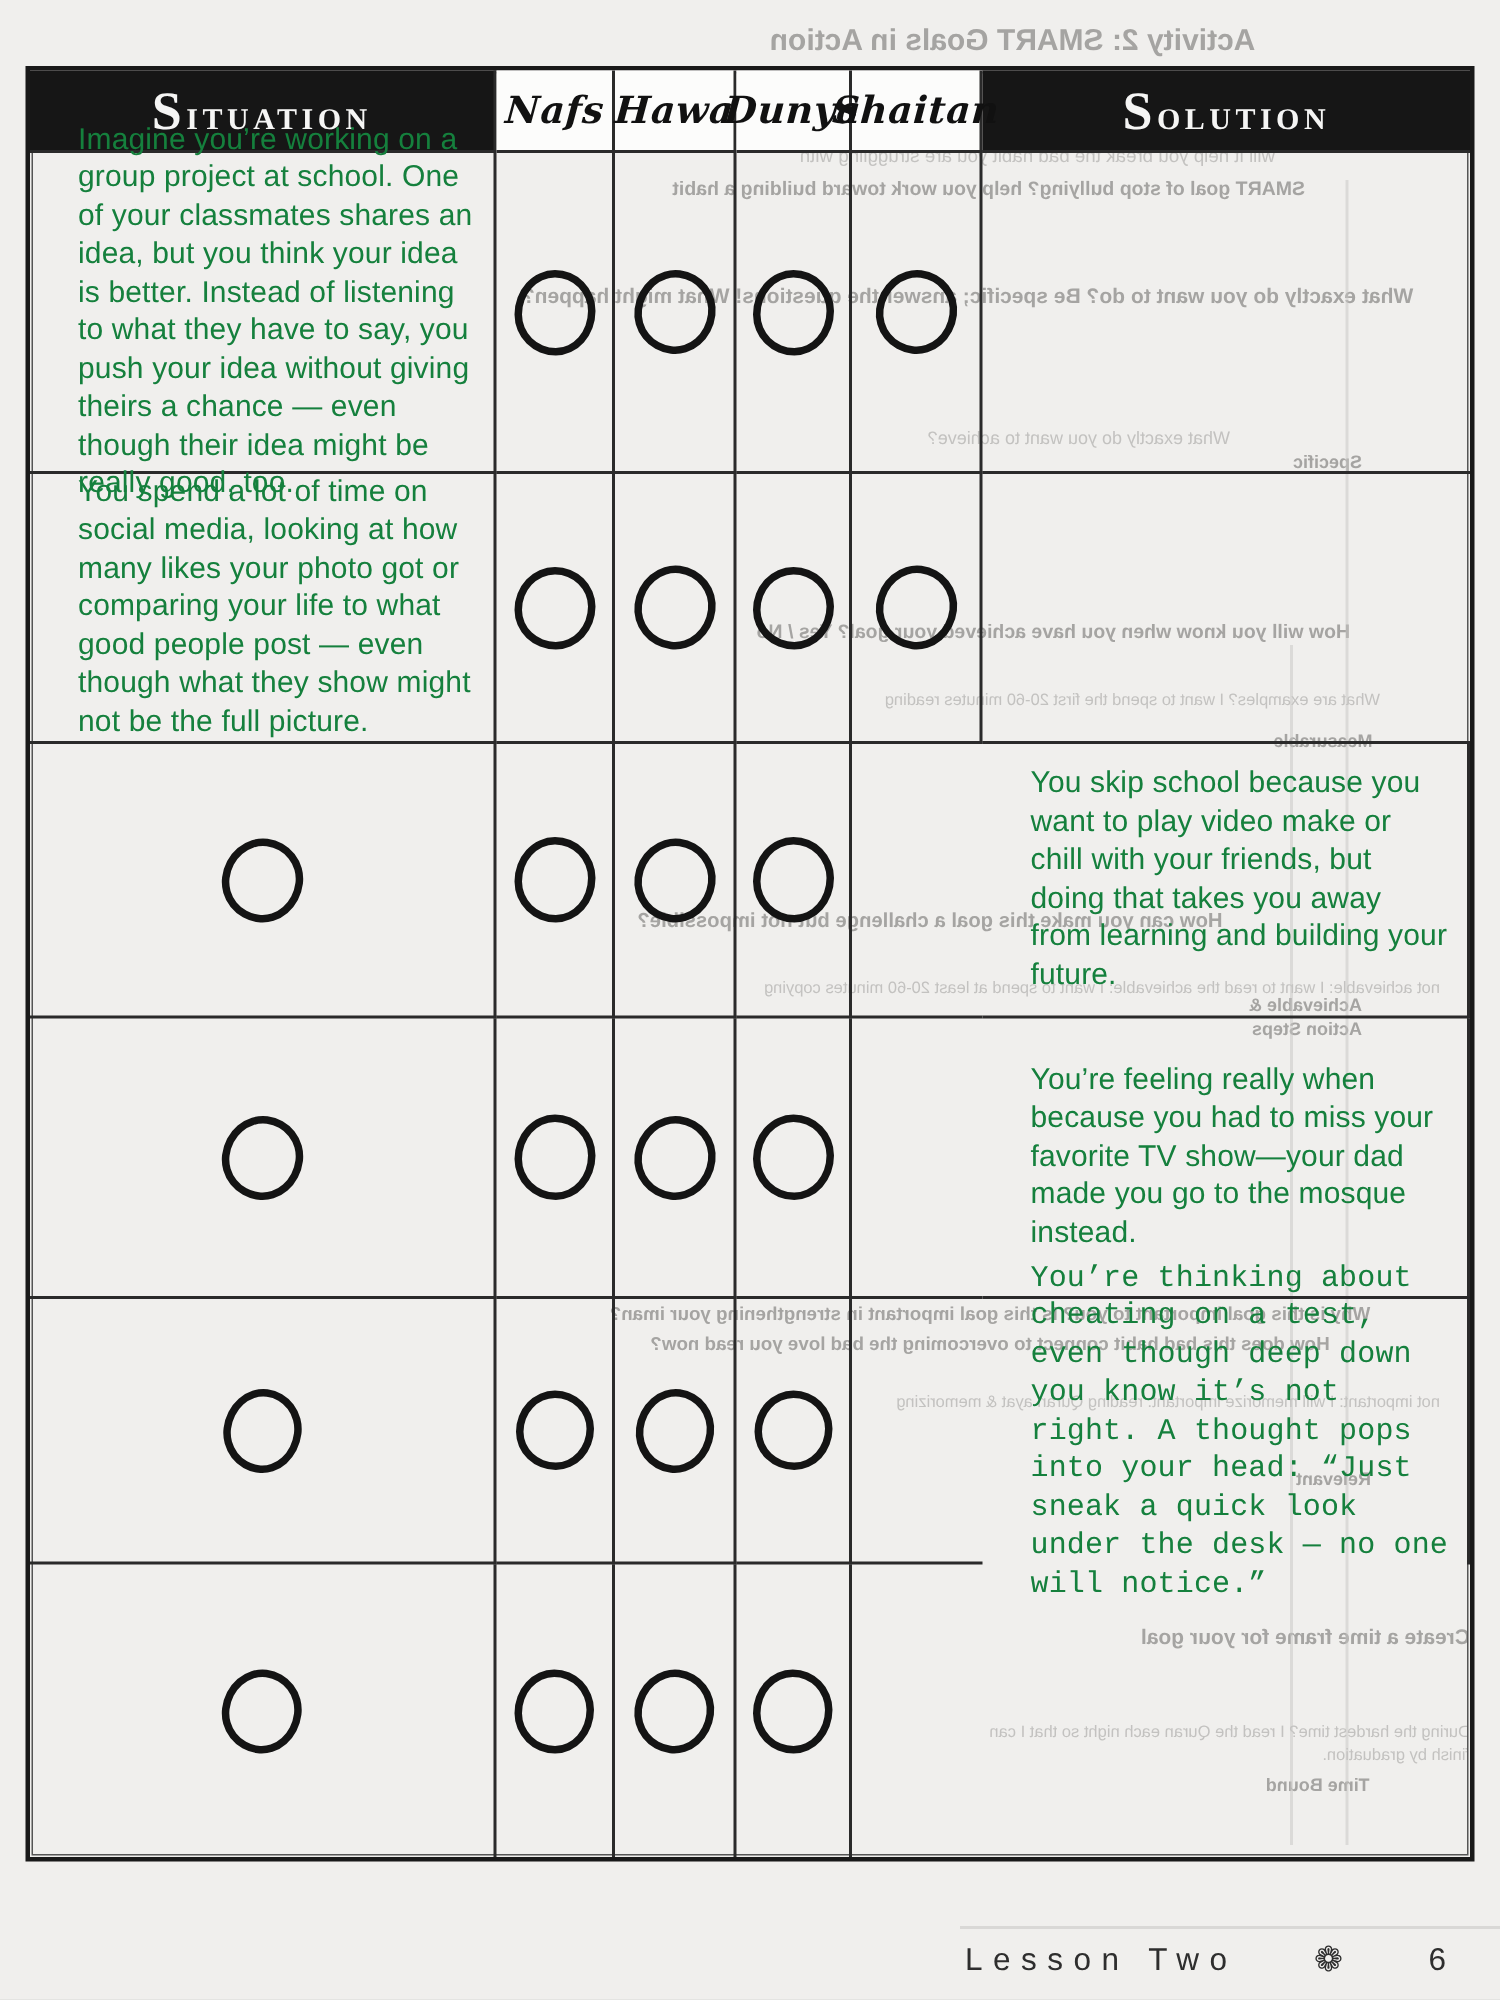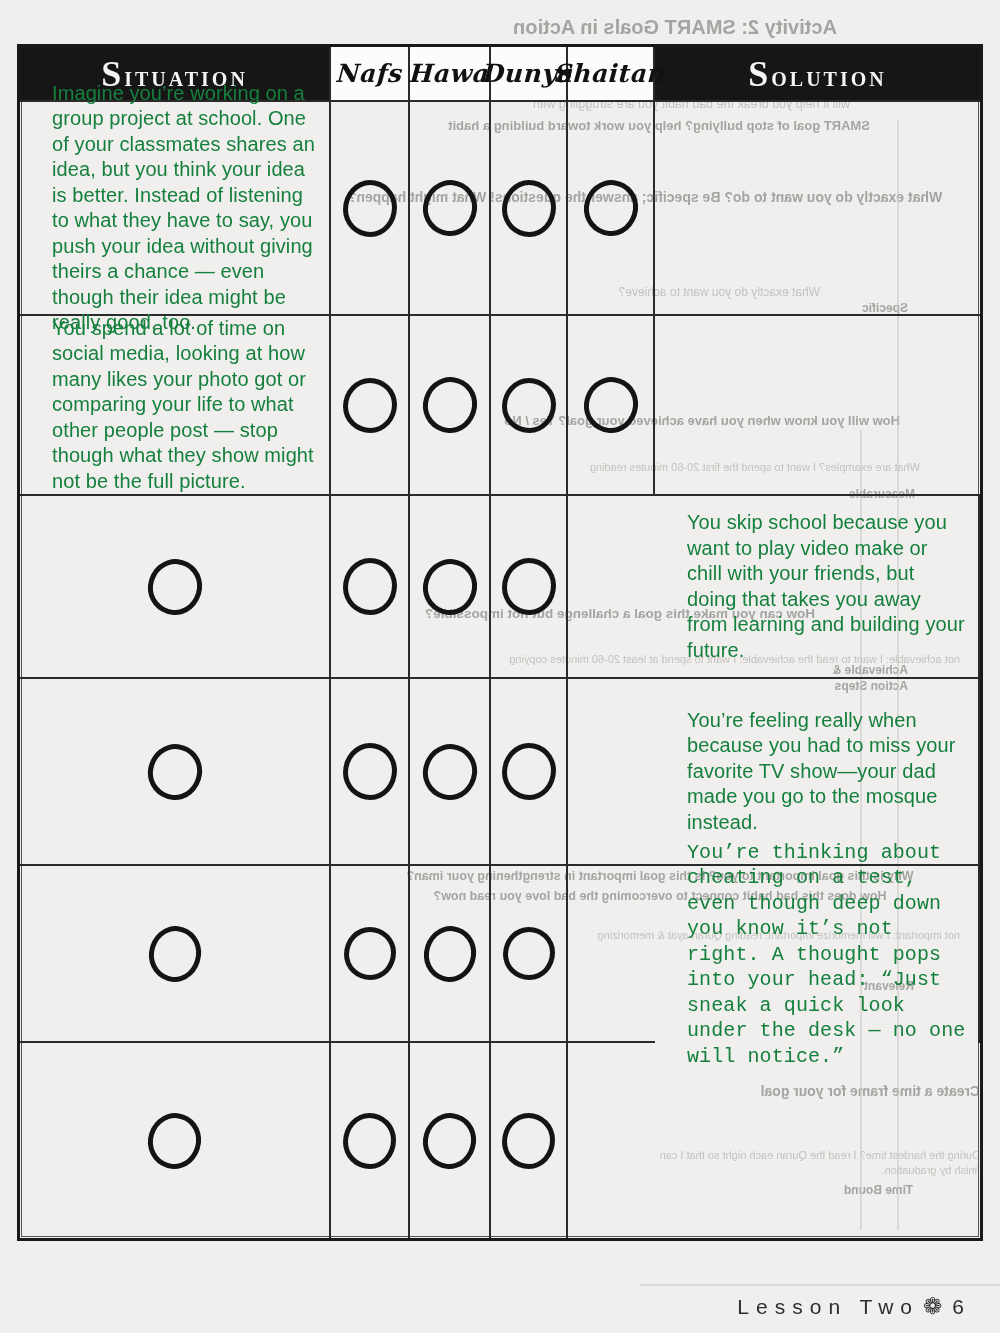--- a/index.html
+++ b/index.html
@@ -85,21 +85,21 @@
   }
   .circle-cell:nth-of-type(odd) .circle{transform:rotate(7deg);height:56px;}
   .row-r2 .circle{height:55px;}
   .row-r5 .circle{width:52px;height:53px;}
   .row-r6 .circle{width:53px;height:56px;}
 
   
   .footer-rule{position:absolute;left:640px;width:360px;top:1284px;height:2px;background:#d9d8d6;z-index:1;}
   .footer{
     position:absolute;right:34px;top:1293px;z-index:1;color:#2e2e2e;
-    font-size:21px;display:flex;align-items:center;
+    font-size:21px;display:flex;align-items:center;gap:47px;
   }
   .footer .lesson{letter-spacing:7px;}
   .footer .flower{font-size:23px;margin:0 10px 0 4px;color:#2e2e2e;}
   .footer .pagenum{letter-spacing:2px;}
 </style>
 </head>
 <body>
 
 <div class="page">
 
@@ -156,21 +156,21 @@
         <div class="circle"></div>
       </div>
     <div class="cell circle-cell row-r1">
         <div class="circle"></div>
       </div>
     <div class="cell circle-cell row-r1">
         <div class="circle"></div>
       </div>
     <div class="cell solution-cell last-col row-r1"></div>
 
-    <div class="cell situation-cell row-r2">You spend a lot of time on social media, looking at how many likes your photo got or comparing your life to what other people post — stop though what they show might not be the full picture.</div>
+    <div class="cell situation-cell row-r2">You spend a lot of time on social media, looking at how many likes your photo got or comparing your life to what good people post — even though what they show might not be the full picture.</div>
     <div class="cell circle-cell row-r2">
         <div class="circle"></div>
       </div>
     <div class="cell circle-cell row-r2">
         <div class="circle"></div>
       </div>
     <div class="cell circle-cell row-r2">
         <div class="circle"></div>
       </div>
     <div class="cell circle-cell row-r2">

